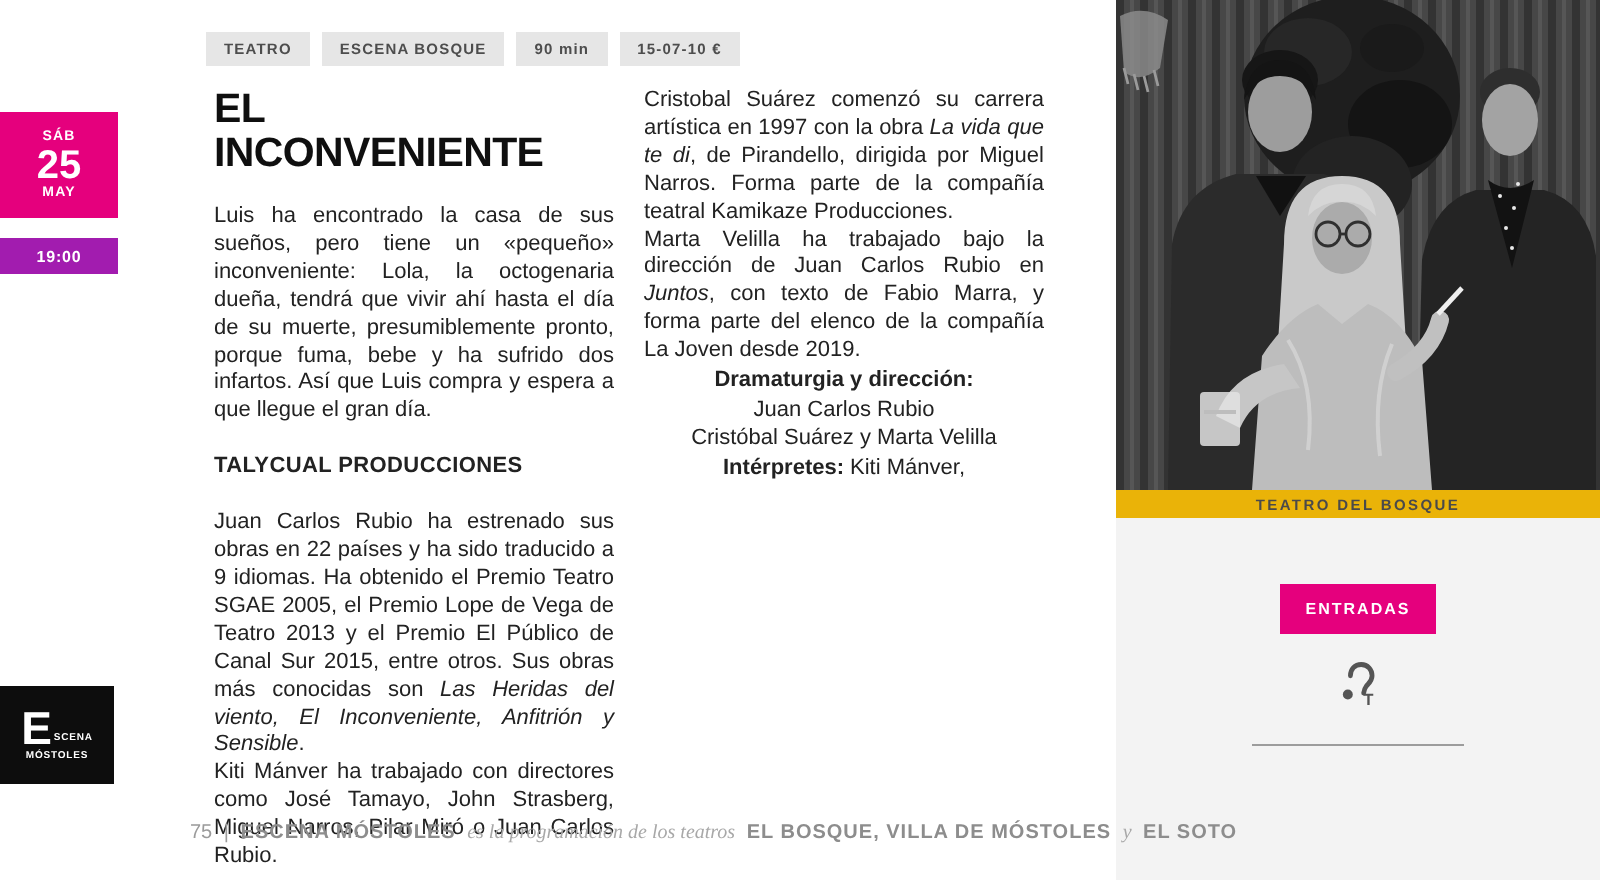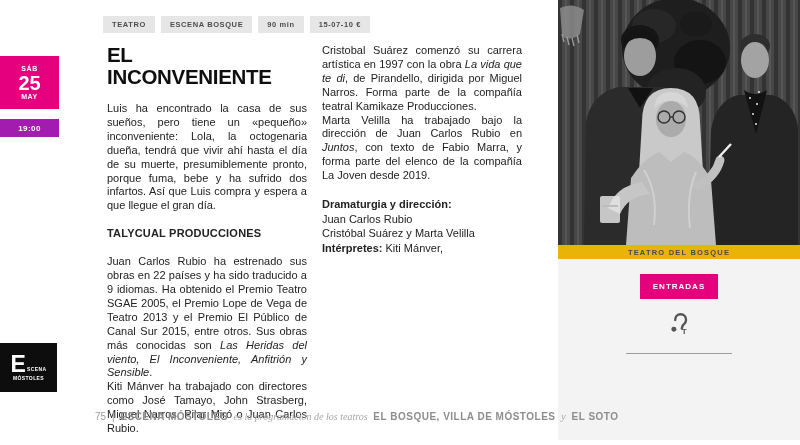--- a/index.html
+++ b/index.html
@@ -21,31 +21,31 @@
     letter-spacing:.6px;padding:4px 9px;white-space:nowrap;}
   
   .columns{position:absolute;left:107px;top:44px;width:416px;display:flex;gap:15px;}
   .col{width:200px;font-size:11px;line-height:13.9px;text-align:justify;color:#222;
     hyphens:auto;-webkit-hyphens:auto;}
   .title{font-size:20.5px;line-height:22px;font-weight:bold;letter-spacing:-.3px;
     margin:0 0 14px 0;color:#0f0f0f;text-align:left;white-space:pre-line;}
   .company-header{font-weight:bold;font-size:11px;margin:14px 0;text-align:left;letter-spacing:.2px;}
   .col p{margin:0;}
   .italic{font-style:italic;}
-  .credits{margin-top:14px;text-align:left;line-height:14.5px;}
+  .credits{text-align:center;line-height:14.5px;}
   .credits b{font-weight:bold;}
   .sp{margin-left:3px;}
   
   .right-panel{position:absolute;left:558px;top:0;width:242px;height:440px;background:#f3f3f3;}
   .photo{width:242px;height:245px;overflow:hidden;background:#3a3a3a;}
   .photo svg{display:block;}
   .caption-bar{height:14px;background:#eab308;color:#4a4a4a;font-size:7.5px;font-weight:bold;
     letter-spacing:1.2px;display:flex;align-items:center;justify-content:center;}
   .panel-body{display:flex;flex-direction:column;align-items:center;}
-  .tickets-btn{margin-top:15px;background:#e5007d;color:#fff;border:none;font-size:8px;
+  .tickets-btn{margin-top:33px;background:#e5007d;color:#fff;border:none;font-size:8px;
     font-weight:bold;letter-spacing:1px;padding:8px 13px;cursor:pointer;
     font-family:"Liberation Sans",sans-serif;}
   .access-icon{margin-top:12px;}
   .divider{width:106px;height:0;border-top:1px solid #9c9c9c;margin-top:12px;}
   
   .logo{position:absolute;left:0;top:343px;width:57px;height:49px;background:#0d0d0d;color:#fff;
     display:flex;align-items:center;justify-content:center;}
   .logo-row{display:flex;align-items:flex-end;gap:1px;}
   .logo-e{font-size:23px;font-weight:bold;line-height:19px;}
   .logo-scena{font-size:5px;font-weight:bold;letter-spacing:.4px;padding-bottom:2px;}

